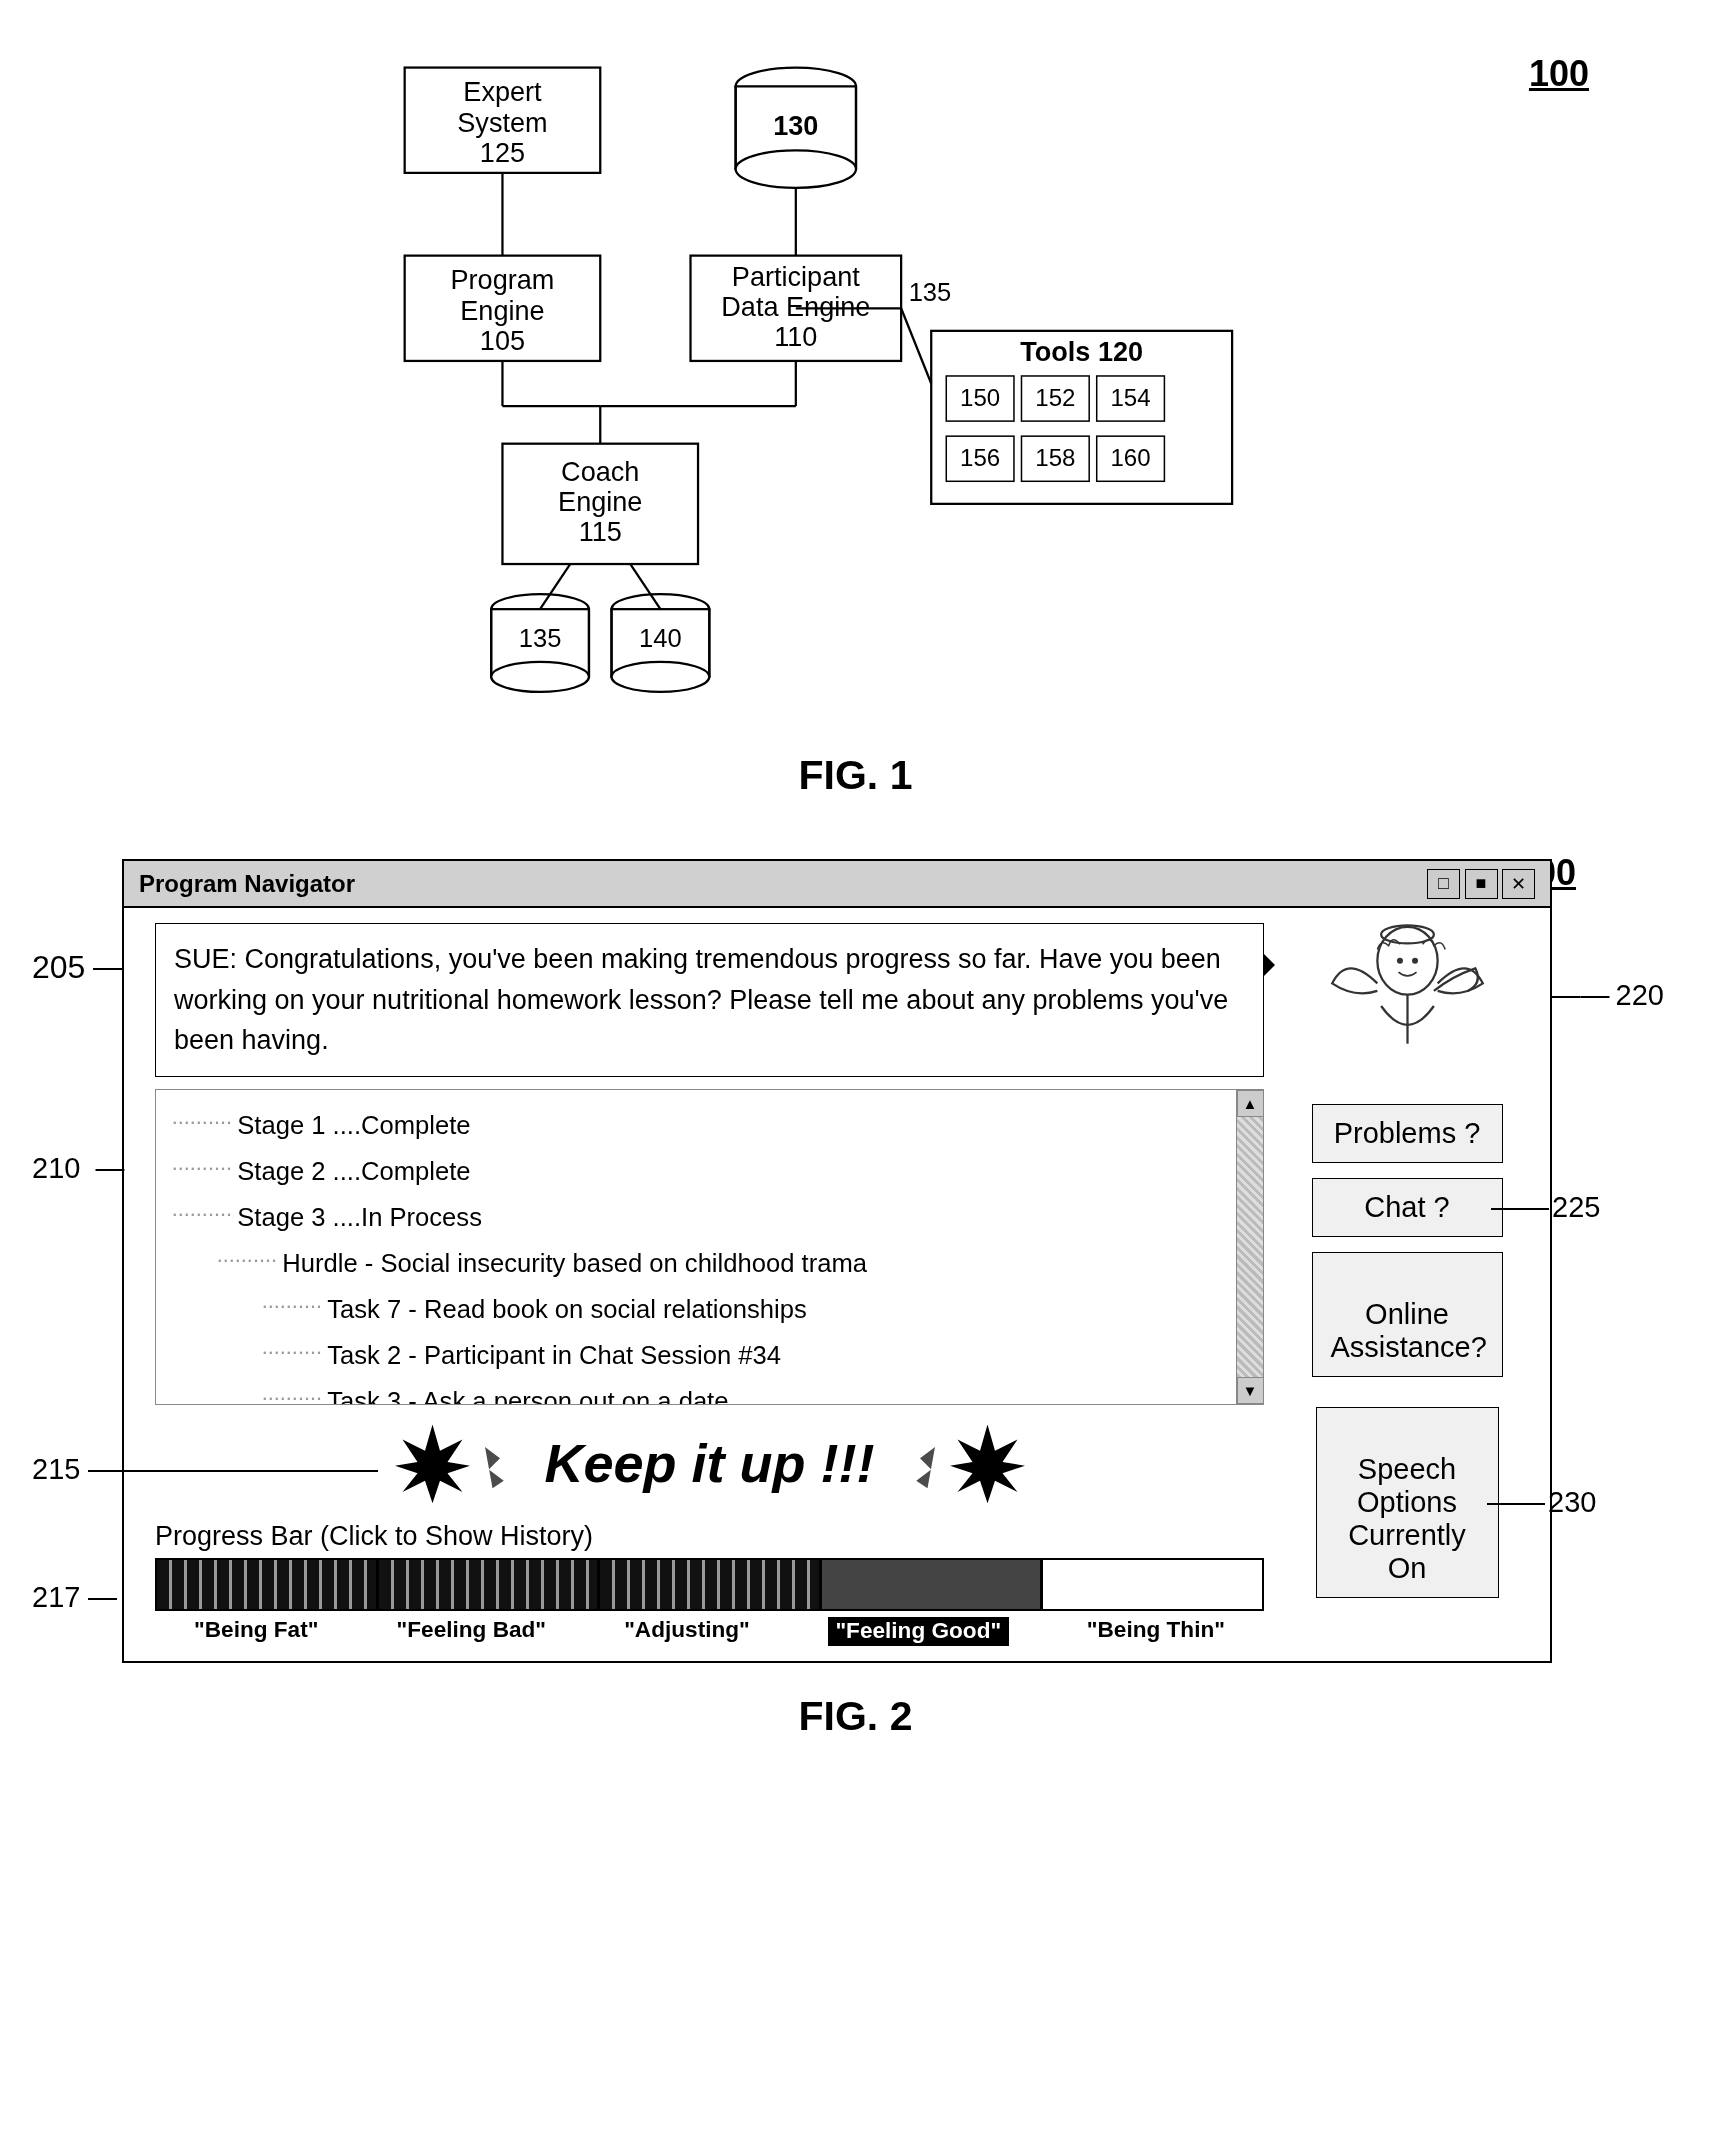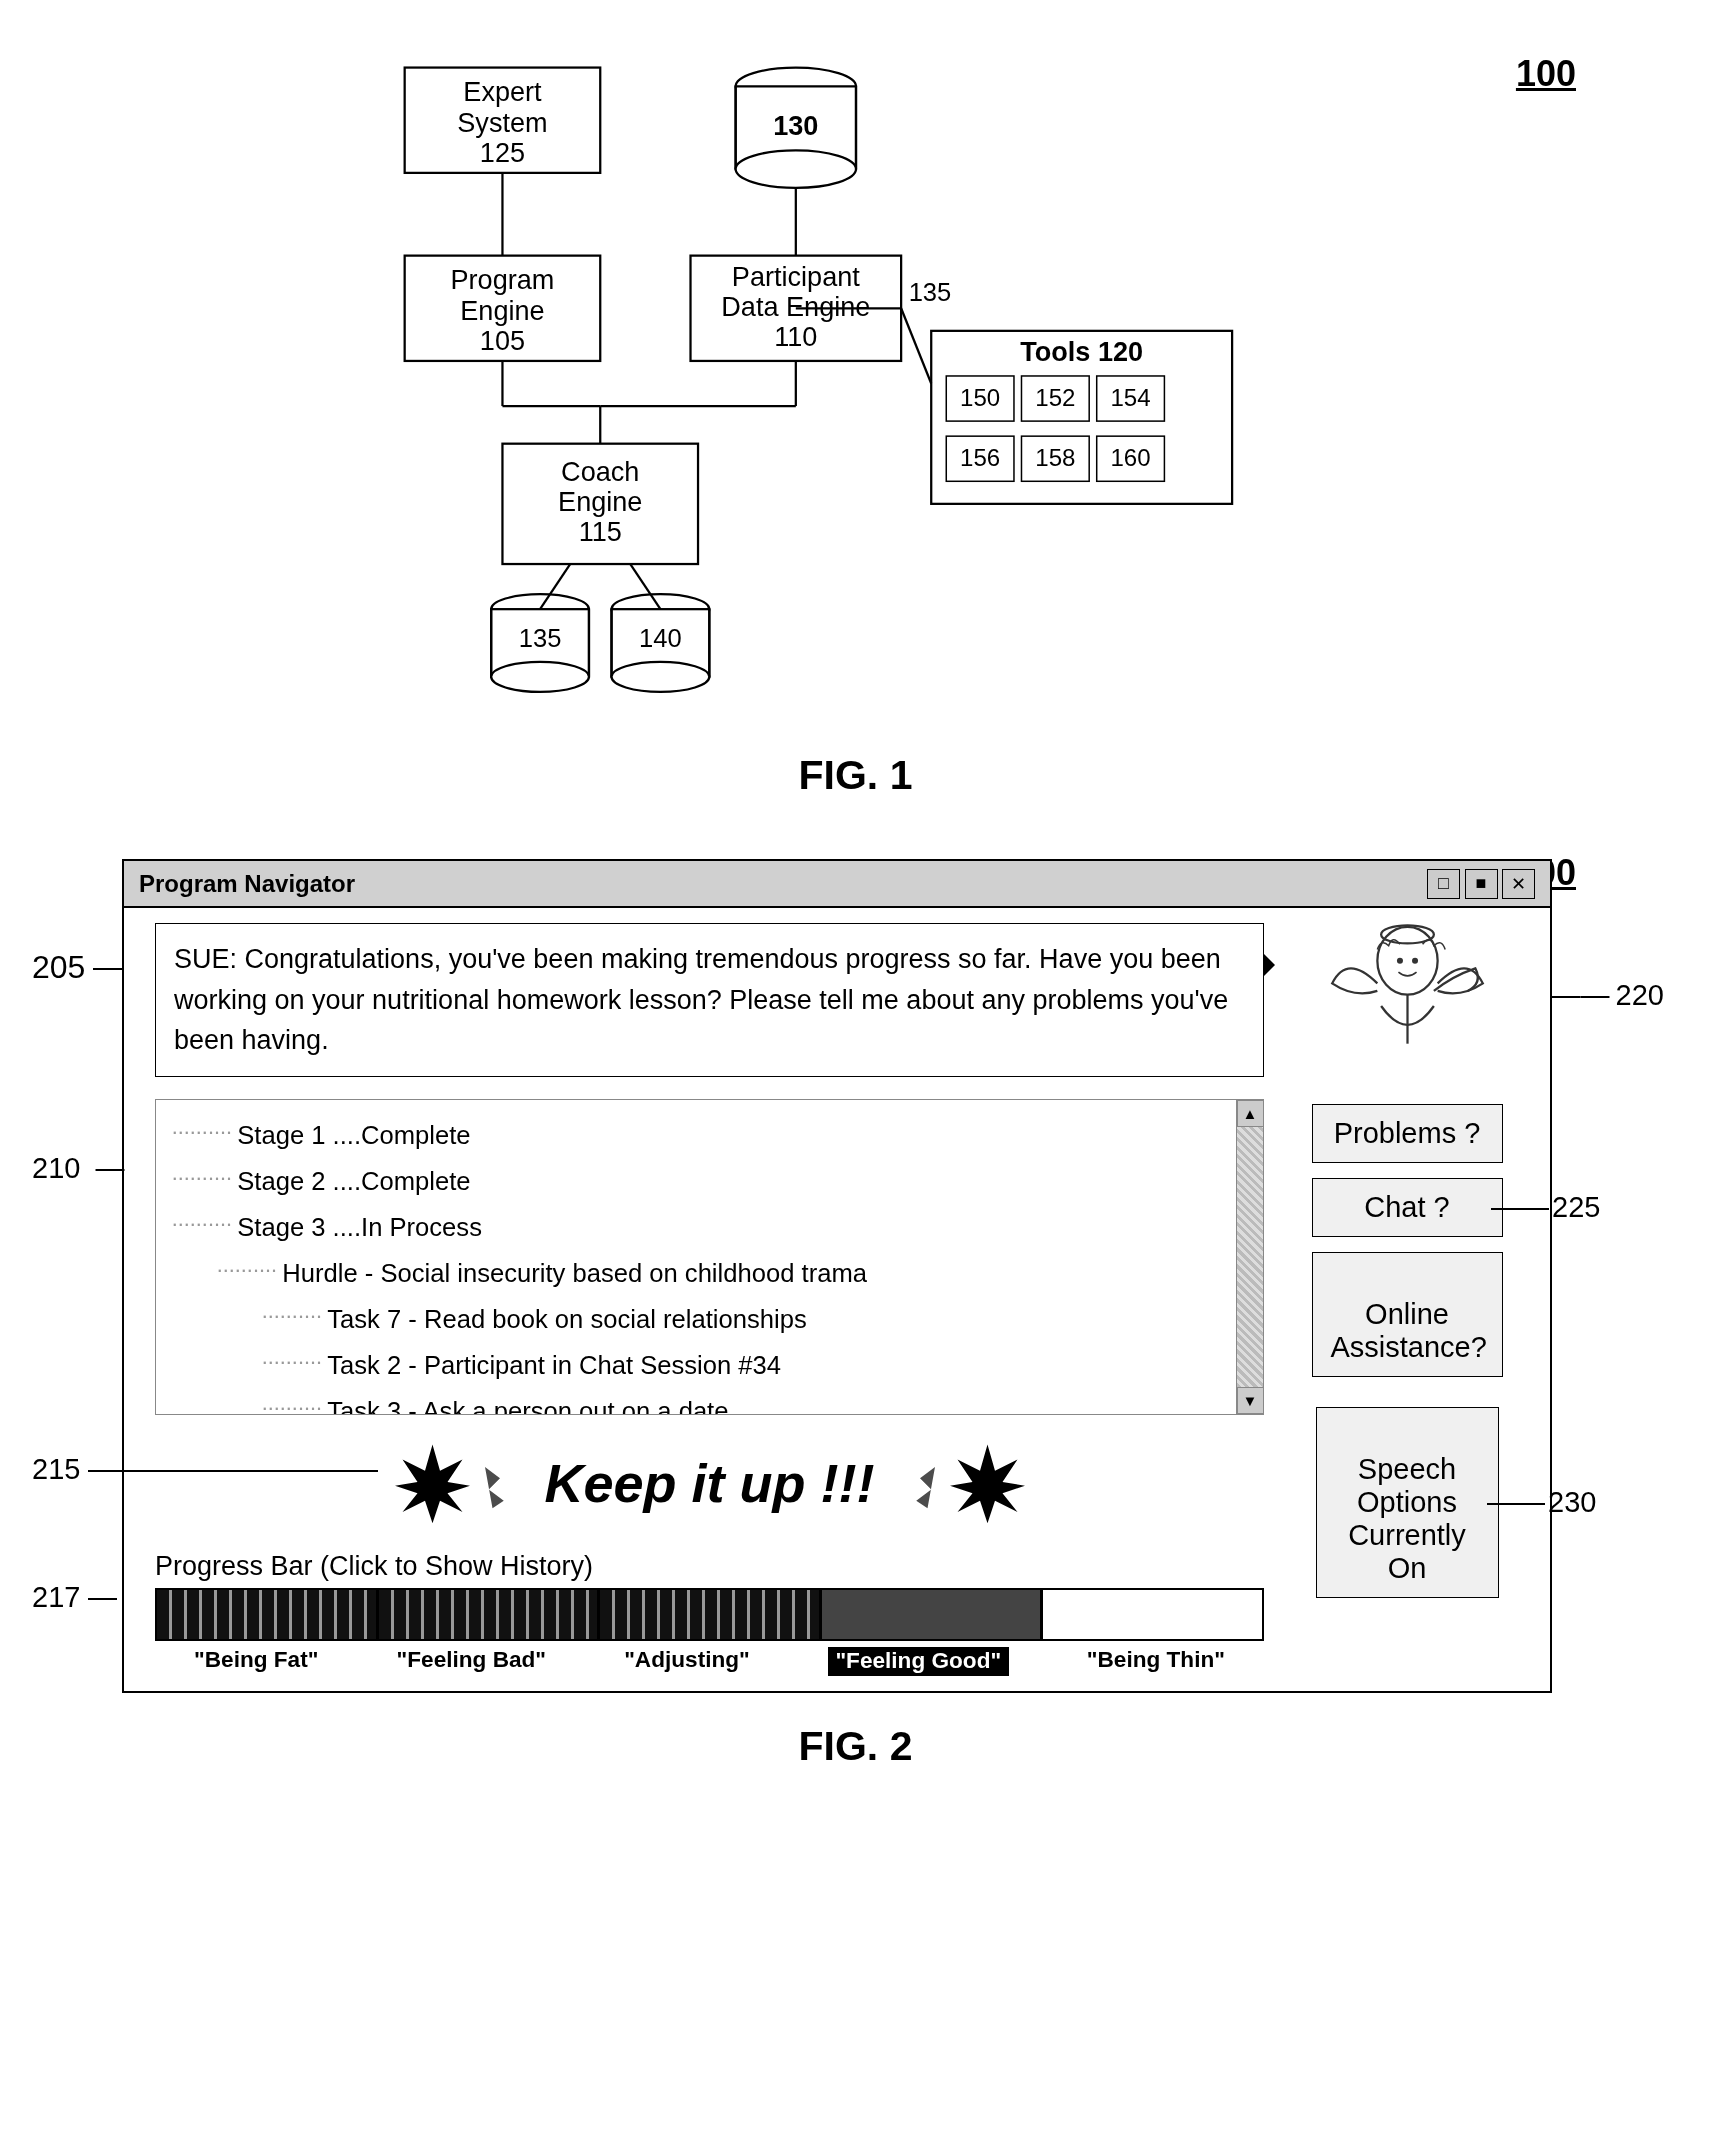--- a/index.html
+++ b/index.html
@@ -14,21 +14,21 @@
 
     
     .fig1-section {
       position: relative;
       width: 100%;
       margin-bottom: 60px;
     }
 
     .fig1-label {
       position: absolute;
-      right: 45px;
+      right: 32px;
       top: 7.5px;
       font-size: 36px;
       font-weight: bold;
       text-decoration: underline;
     }
 
     
     .fig1-svg {
       display: block;
       margin: 0 auto;
@@ -93,21 +93,21 @@
     .pn-body {
       display: flex;
       padding: 15px;
       gap: 15px;
     }
 
     .pn-left {
       flex: 1;
       display: flex;
       flex-direction: column;
-      gap: 22px;
+      gap: 12px;
       padding-left: 16px;
     }
 
     .pn-right {
       width: 256px;
       display: flex;
       flex-direction: column;
       align-items: center;
       gap: 15px;
     }

